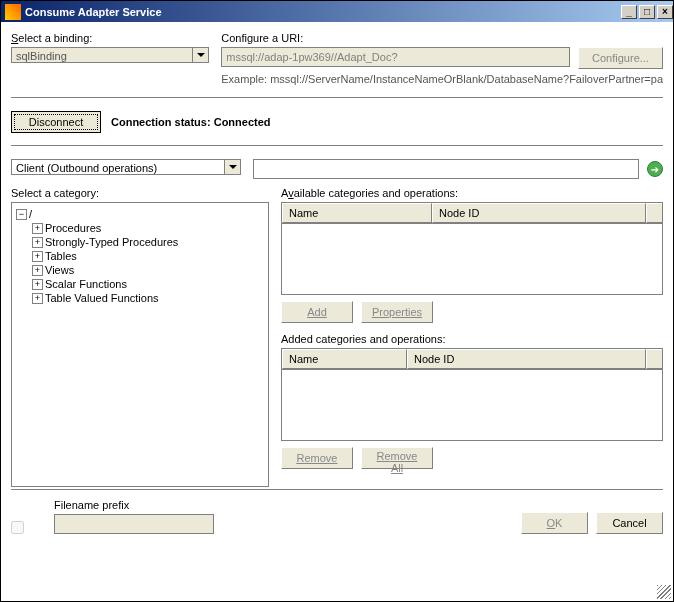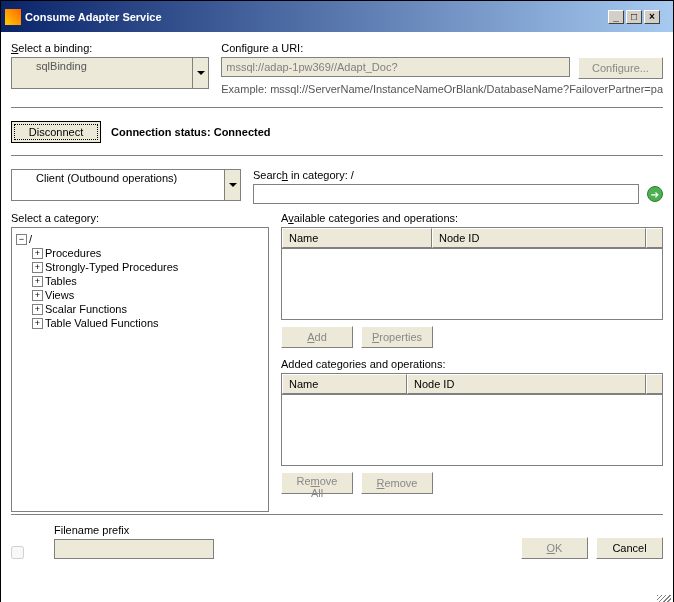--- a/index.html
+++ b/index.html
@@ -1,29 +1,29 @@
 <!DOCTYPE html>
 <html><head>
 <meta charset="utf-8">
 <style>
 * { box-sizing: border-box; font-family: Tahoma, Arial, sans-serif; font-size: 11px; }
 body { margin: 0; padding: 0; background: #ece9d8; width: 674px; height: 602px; overflow: hidden; }
-.titlebar { background: linear-gradient(to right, #0a246a, #a6caf0); height: 32px; display: flex; align-items: center; padding: 0 13px 0 4px; border: 1px solid #000; border-bottom: none; }
+.titlebar { background: linear-gradient(to right, #0a246a, #a6caf0); height: 22px; display: flex; align-items: center; padding: 0 0 0 4px; border: 1px solid #000; border-bottom: none; }
 .titlebar .icon { width: 16px; height: 16px; background: linear-gradient(45deg, #ffcc00, #ff6600); margin-right: 4px; }
 .titlebar .title { color: #fff; font-weight: bold; flex: 1; }
 .titlebar .winbtns { display: flex; gap: 2px; }
 .titlebar .winbtn { width: 16px; height: 14px; background: #d4d0c8; border: 1px solid #fff; border-right-color: #404040; border-bottom-color: #404040; display: flex; align-items: center; justify-content: center; font-size: 10px; font-weight: bold; font-family: Arial; cursor: pointer; }
 .window-body { border: 1px solid #000; border-top: none; background: #ffffff; padding: 10px 10px 4px 10px; height: 580px; position: relative; }
 .row { display: flex; gap: 12px; margin-bottom: 8px; }
 .col { display: flex; flex-direction: column; }
 .lbl { margin-bottom: 3px; }
 .underline { text-decoration: underline; }
 input[type=text], .textbox { border: 1px solid #808080; background: #fff; padding: 2px 4px; height: 20px; }
 input[type=text]:disabled, .textbox.disabled { background: #ece9d8; color: #808080; }
-.dropdown { display: flex; border: 1px solid #808080; background: #fff; height: 32px; padding-left: 20px; }
+.dropdown { display: flex; border: 1px solid #808080; background: #fff; height: 16px; }
 .dropdown.disabled { background: #ece9d8; }
 .dropdown .dd-text { flex: 1; padding: 2px 4px; color: #000; }
 .dropdown.disabled .dd-text { color: #555; }
 .dropdown .dd-btn { width: 16px; background: #ece9d8; border-left: 1px solid #808080; display: flex; align-items: center; justify-content: center; }
 .dropdown .dd-btn::after { content: ""; width: 0; height: 0; border-left: 4px solid transparent; border-right: 4px solid transparent; border-top: 4px solid #000; }
 button { background: #ece9d8; border: 1px solid #808080; border-top-color: #fff; border-left-color: #fff; padding: 2px 8px; height: 22px; cursor: pointer; }
 button:disabled { color: #888; cursor: default; }
 button.focused { outline: 1px dotted #000; outline-offset: -4px; border: 1px solid #000; }
 .example { color: #555; font-size: 11px; margin-top: 4px; white-space: nowrap; overflow: hidden; }
 .hr { border-top: 1px solid #808080; border-bottom: 1px solid #fff; margin: 12px 0; }
@@ -37,21 +37,21 @@
 .tree-children { padding-left: 16px; }
 .listhdr { display: flex; background: #ece9d8; border: 1px solid #808080; border-bottom: none; }
 .listhdr .hcell { padding: 3px 6px; border: 1px solid #fff; border-right-color: #808080; border-bottom-color: #808080; background: #ece9d8; }
 .listhdr .hcell.name { width: 150px; }
 .listhdr .hcell.node { flex: 1; }
 .listhdr .hcell.last { width: 16px; border-right: none; }
 .listbody { border: 1px solid #808080; background: #fff; }
 .available-body { height: 72px; }
 .added-body { height: 72px; }
 .btnrow { display: flex; gap: 8px; margin-top: 6px; margin-bottom: 10px; }
-.btnrow button { width: 72px; }
+.btnrow button { width: 72px; text-decoration: underline; }
 .go-icon { width: 16px; height: 16px; border-radius: 50%; background: #4caf50; border: 1px solid #2e7d32; display: flex; align-items: center; justify-content: center; color: #fff; font-size: 10px; margin-left: 4px; align-self: center; cursor: pointer; }
 .bottom { display: flex; align-items: flex-end; gap: 10px; margin-top: 6px; }
 .chk { display: flex; align-items: center; gap: 4px; color: #888; }
 .chk input { margin: 0; }
 .footer-btns { margin-left: auto; display: flex; gap: 8px; }
 .footer-btns button { width: 67px; }
 .resize-grip { position: absolute; right: 2px; bottom: 2px; width: 14px; height: 14px; background: repeating-linear-gradient(135deg, #808080, #808080 1px, transparent 1px, transparent 3px); }
 .searchrow { display: flex; align-items: flex-end; gap: 4px; }
 .searchrow input { flex: 1; }
 </style>
@@ -99,21 +99,20 @@
   <div class="hr"></div>
 
   <div class="row">
     <div class="col" style="width:230px">
       <div class="dropdown">
         <div class="dd-text">Client (Outbound operations)</div>
         <div class="dd-btn"></div>
       </div>
     </div>
     <div class="col" style="flex:1">
-      <div class="lbl">Searc<span class="underline">h</span> in category: /</div>
       <div class="searchrow">
         <input type="text" value="" style="">
         <div class="go-icon">➔</div>
       </div>
     </div>
   </div>
 
   <div class="section2">
     <div class="leftcol">
       <div class="lbl">Select a category:</div>
@@ -164,22 +163,22 @@
       </div>
 
       <div class="lbl">Added categories and operations:</div>
       <div class="listhdr">
         <div class="hcell" style="width:125px">Name</div>
         <div class="hcell node">Node ID</div>
         <div class="hcell last"></div>
       </div>
       <div class="listbody added-body"></div>
       <div class="btnrow">
+        <button disabled=""><span class="underline">R</span>emove</button>
         <button disabled="">Re<span class="underline">m</span>ove All</button>
-        <button disabled=""><span class="underline">R</span>emove</button>
       </div>
     </div>
   </div>
 
   <div class="hr" style="margin:2px 0 8px 0"></div>
 
   <div class="bottom">
     <label class="chk">
       <input type="checkbox" disabled="" style="">
     </label>

